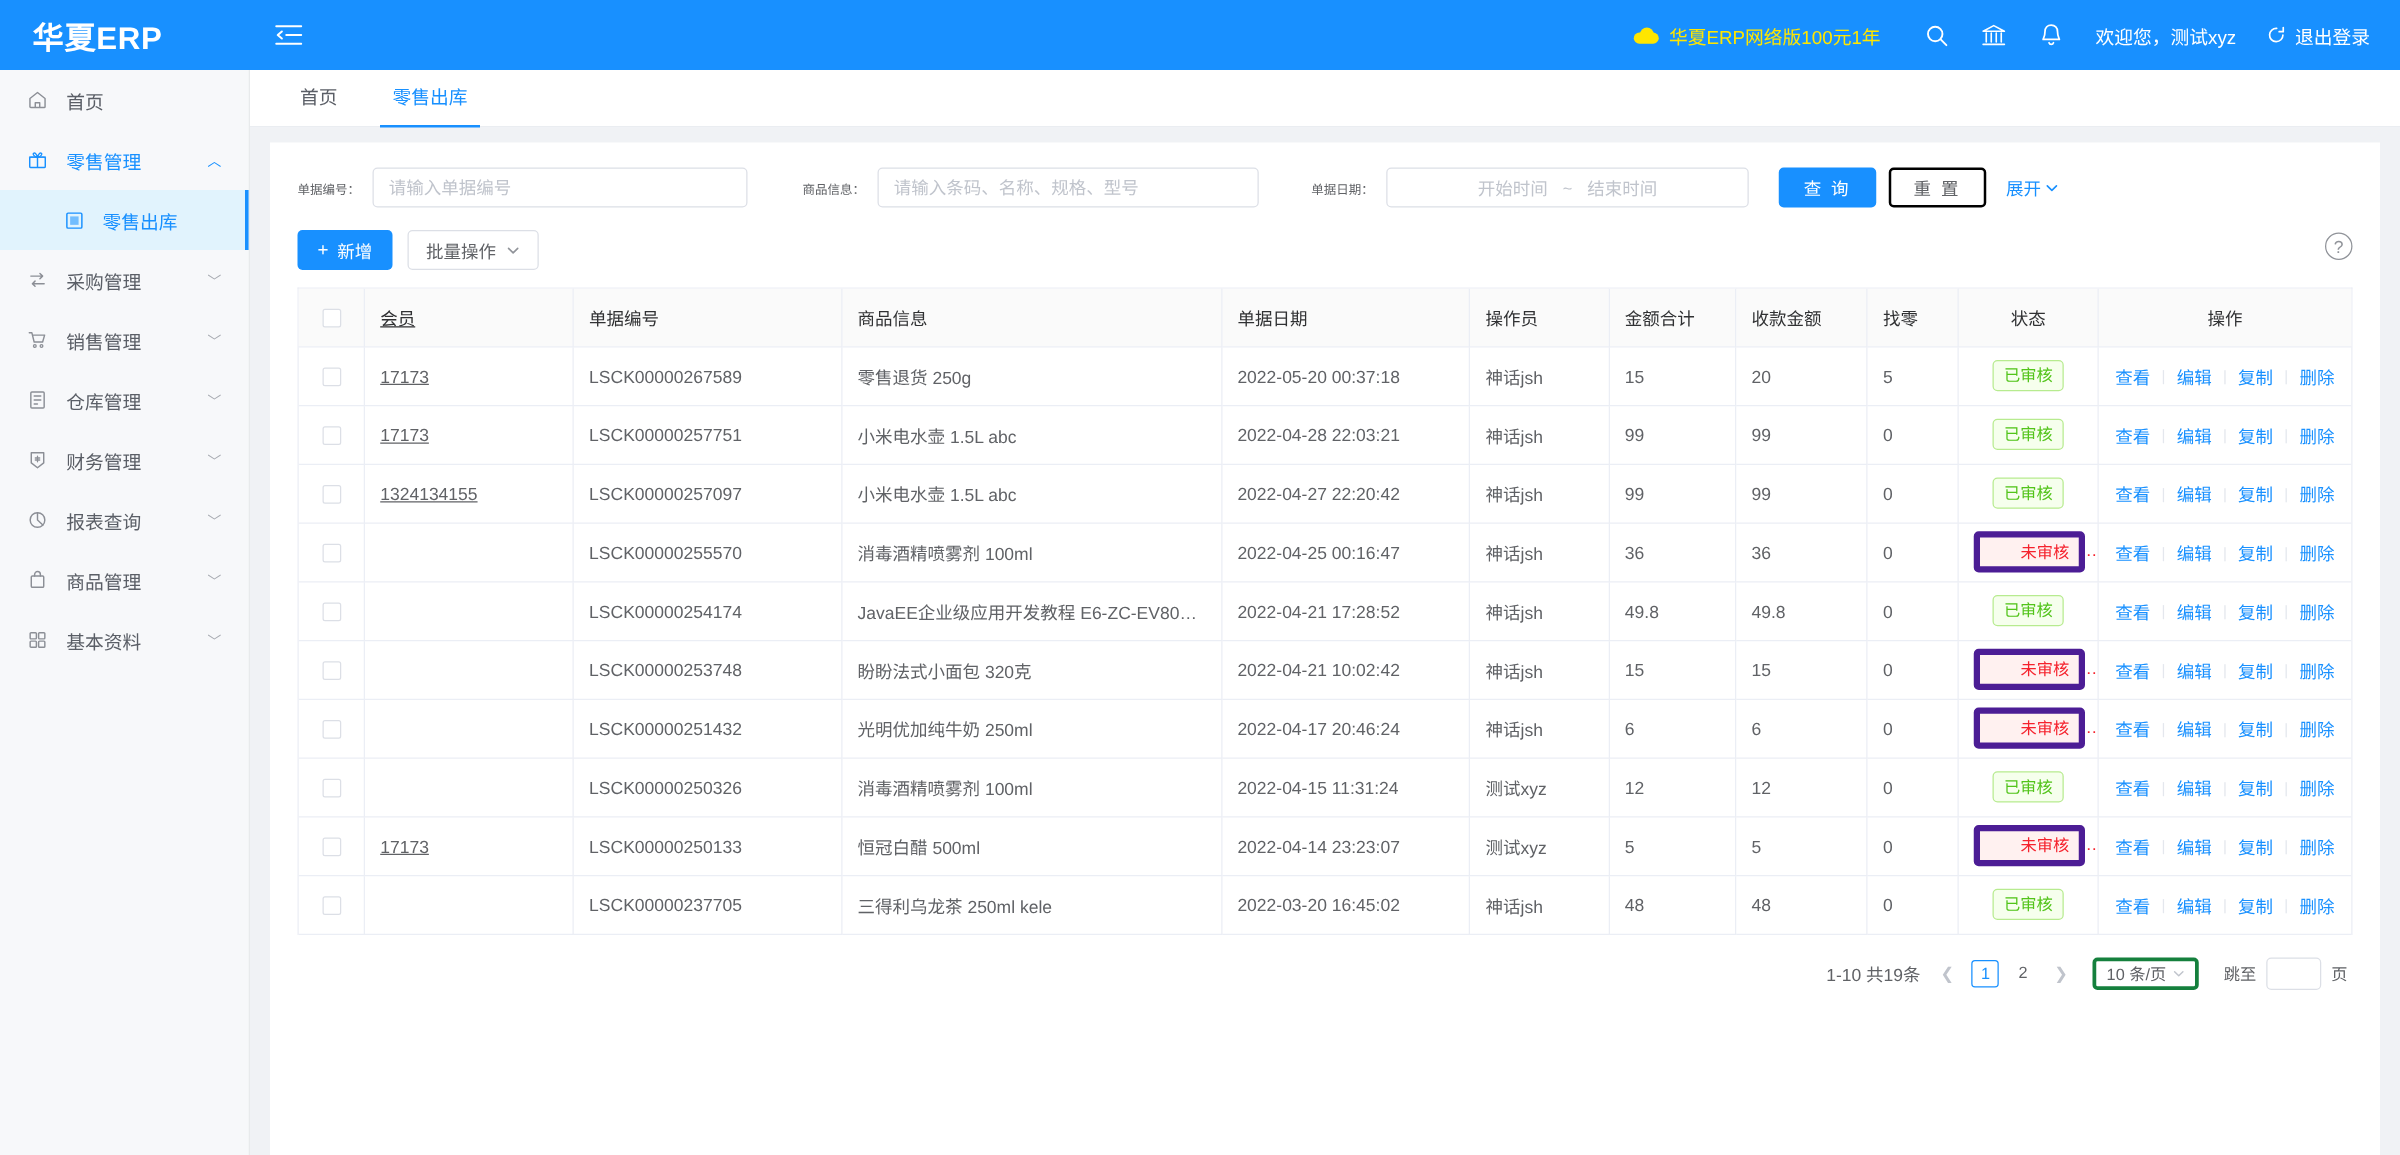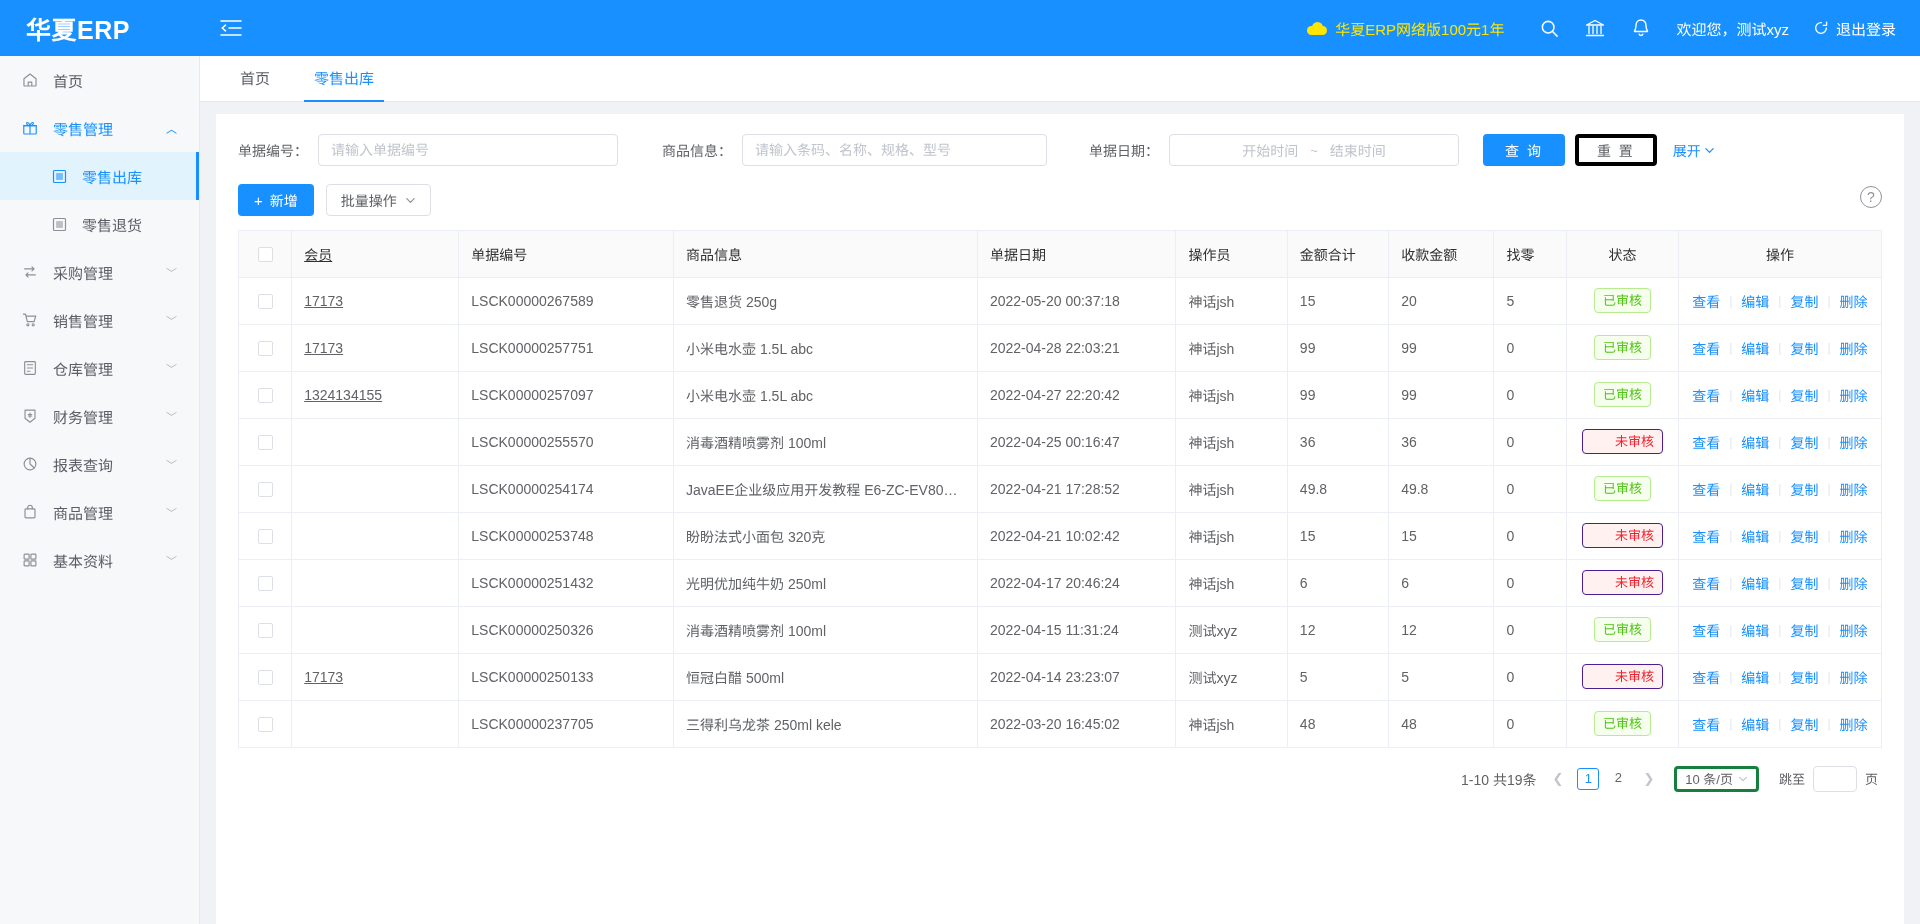--- a/index.html
+++ b/index.html
@@ -82,40 +82,40 @@
   .tab.active { color:#1890ff; }
   .tab.active::after {
     content:""; position:absolute; left:12px; right:12px; bottom:-1px; height:2px; background:#1890ff;
   }
   .content-wrap { flex:1 1 auto; padding: 12px 16px 0 16px; background:#f0f2f5; min-height:0; overflow:hidden; }
   .panel { background:#fff; min-height: 100%; padding: 20px 22px 10px 22px; }
 
   
   .filter-row { display:flex; align-items:center; gap: 0; flex-wrap: nowrap; }
   .fg { display:flex; align-items:center; }
-  .fg-label { font-size: 14px; color:#606266; white-space: nowrap; margin-right: 10px; }
+  .fg-label { font-size: 10px; color:#606266; white-space: nowrap; margin-right: 10px; }
   .inp {
     height: 32px; border: 1px solid #dcdfe6; border-radius: 4px; background:#fff;
     font-size: 14px; color: #606266; padding: 0 12px; outline:none;
     font-family: "Liberation Sans","DejaVu Sans", sans-serif;
   }
   .inp::placeholder { color: #c0c4cc; }
   .inp.w-doc { width: 300px; }
   .inp.w-goods { width: 305px; }
   .daterange {
     width: 290px; height:32px; border:1px solid #dcdfe6; border-radius:4px;
     display:flex; align-items:center; justify-content:center; gap:12px; background:#fff;
   }
   .daterange span.dph { font-size: 14px; color:#c0c4cc; }
   .daterange span.dsep { font-size: 13px; color:#c0c4cc; }
   .gap-l { margin-left: 44px; }
   .gap-l2 { margin-left: 42px; }
   .btn {
     height: 32px; border-radius: 4px; font-size: 14px; padding: 0 18px; cursor:pointer;
-    border: 4px solid #000000; background:#fff; color:#606266; letter-spacing:2px;
+    border: 2px solid #000000; background:#fff; color:#606266; letter-spacing:2px;
     font-family: "Liberation Sans","DejaVu Sans", sans-serif;
   }
   .btn.primary { background:#1890ff; border-color:#1890ff; color:#fff; }
   .btn-ml { margin-left: 24px; }
   .btn-ml2 { margin-left: 10px; }
   .expand-link { margin-left: 16px; font-size: 14px; color:#1890ff; cursor:pointer; display:flex; align-items:center; gap:3px;}
 
   
   .action-bar { display:flex; align-items:center; margin-top: 18px; position: relative; }
   .btn-add {
@@ -160,21 +160,21 @@
   th.c-status { text-align:center; }
   th.c-act, td.c-act { width: 200px; text-align:center; }
   .cbx {
     width:15px; height:15px; border:1px solid #dcdfe6; border-radius:2px; background:#fff;
     display:inline-block; vertical-align:middle; cursor:pointer;
   }
   .badge {
     display:inline-block; font-size:13px; line-height:1; padding: 5px 8px; border-radius: 4px;
   }
   .badge.ok { color:#52c41a; background:#f6ffed; border:1px solid #b7eb8f; }
-  .badge.no { color:#f5222d; background:#fff1f0; border:1px solid #4c1d95;padding-left:32px; }
+  .badge.no { color:#f5222d; background:#fff1f0; border:5px solid #4c1d95;padding-left:32px; }
   .act-links { display:flex; align-items:center; justify-content:center; gap:0; }
   .act-links a { color:#1890ff; font-size:14px; text-decoration:none; cursor:pointer; padding: 0 9px; }
   .act-sep { color:#e4e7ed; font-size:12px; }
 
   
   .pagination {
     display:flex; align-items:center; justify-content:flex-end; gap:8px;
     padding: 18px 4px 10px 0; font-size: 14px; color:#606266;
   }
   .pg-total { margin-right: 2px; color:#606266; }
@@ -273,29 +273,20 @@
       <div class="submenu-item active">
         <span class="si-icon">
           <svg width="15" height="15" viewBox="0 0 16 16" fill="none">
             <rect x="1.6" y="1.6" width="12.8" height="12.8" rx="1" stroke="#1890ff" stroke-width="1.25"></rect>
             <rect x="4.4" y="4.4" width="7.2" height="7.2" fill="#1890ff" opacity=".55"></rect>
           </svg>
         </span>
         <span class="si-label">零售出库</span>
       </div>
 
-      <div class="submenu-item">
-        <span class="si-icon">
-          <svg width="15" height="15" viewBox="0 0 16 16" fill="none">
-            <rect x="1.6" y="1.6" width="12.8" height="12.8" rx="1" stroke="#8c8f96" stroke-width="1.25"></rect>
-            <rect x="4.4" y="4.4" width="7.2" height="7.2" fill="#8c8f96" opacity=".55"></rect>
-          </svg>
-        </span>
-        <span class="si-label">零售退货</span>
-      </div>
 
       <div class="menu-item">
         <span class="mi-icon">
           <svg width="16" height="16" viewBox="0 0 18 18" fill="none">
             <path d="M3 5.5h10.4M11.2 3.2 13.6 5.5l-2.4 2.3" stroke="#8c8f96" stroke-width="1.3" stroke-linecap="round" stroke-linejoin="round"></path>
             <path d="M15 12.3H4.6M6.8 10l-2.4 2.3 2.4 2.3" stroke="#8c8f96" stroke-width="1.3" stroke-linecap="round" stroke-linejoin="round"></path>
           </svg>
         </span>
         <span class="mi-label">采购管理</span>
         <span class="mi-arrow">﹀</span>

